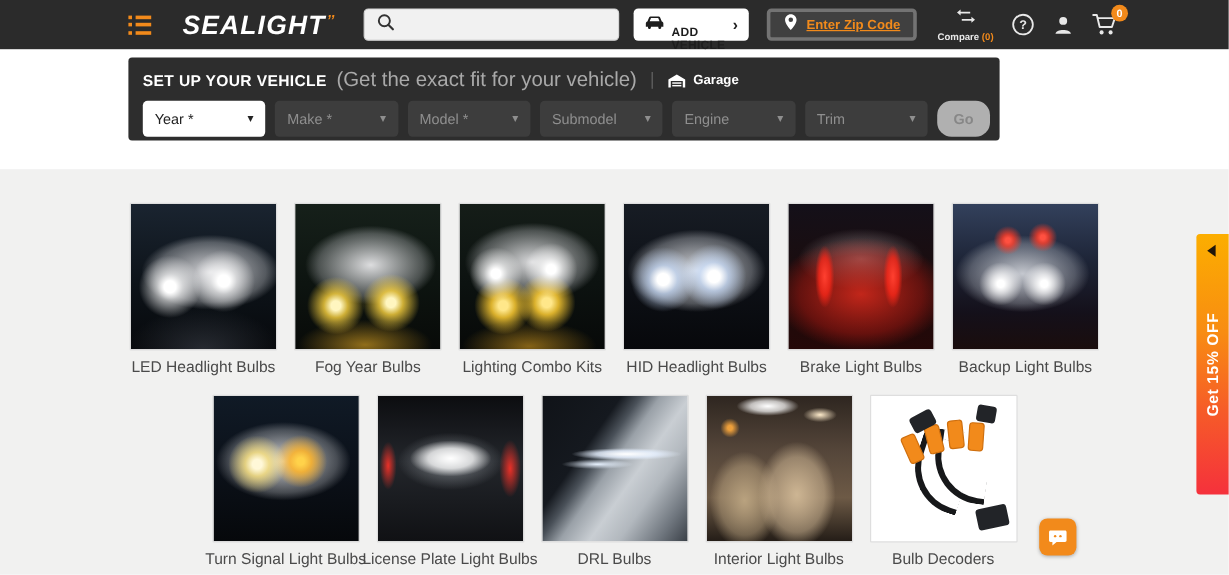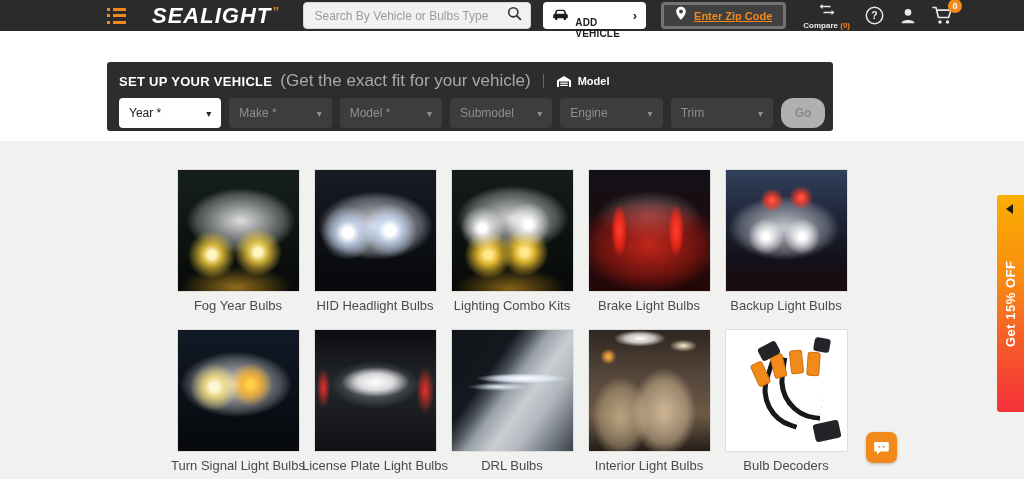--- a/index.html
+++ b/index.html
@@ -3,23 +3,23 @@
 <meta charset="utf-8">
 <style>
   * { box-sizing: border-box; margin: 0; padding: 0; }
   html,body { width:1024px; height:479px; }
   body {
     font-family: "Liberation Sans", sans-serif;
     background:#ffffff; position:relative; overflow:hidden;
   }
   
   .top-bar {
-    position:absolute; top:0; left:0; width:1024px; height:31px;
+    position:absolute; top:0; left:0; width:1024px; height:41px;
     background:#2b2b2b; display:flex; align-items:center;
-    padding:0 70px 0 107px;
+    padding:0 92px 0 107px;
     justify-content:flex-end;
   }
   .hamburger { width:20px; height:16px; display:flex; flex-direction:column; justify-content:space-between; cursor:pointer; }
   .hamburger .hrow { display:flex; align-items:center; gap:3px; }
   .hamburger .dot { width:3px; height:3px; background:#f28a1b; }
   .hamburger .bar { width:13px; height:3px; background:#f28a1b; }
   .logo {
     margin-left:26px; color:#fff; font-weight:bold; font-style:italic;
     font-size:22px; letter-spacing:1px; position:relative; white-space:nowrap;
   }
@@ -53,21 +53,21 @@
   .compare .cap .cnt { color:#f28a1b; }
   .icon-btn { margin-left:15px; cursor:pointer; display:flex; align-items:center; }
   .cart-wrap { position:relative; }
   .badge {
     position:absolute; top:-7px; right:-8px; min-width:14px; height:14px;
     background:#f28a1b; color:#fff; font-size:9px; font-weight:bold;
     border-radius:8px; display:flex; align-items:center; justify-content:center; padding:0 3px;
   }
   
   .setup-panel {
-    position:absolute; top:62px; left:107px; width:726px; height:69px;
+    position:absolute; top:48px; left:107px; width:726px; height:69px;
     background:#2d2d2d; border-radius:3px; padding:9px 8px 0 12px;
   }
   .setup-head { display:flex; align-items:center; height:20px; }
   .setup-title { color:#fff; font-size:13px; font-weight:bold; letter-spacing:.3px; }
   .setup-sub { color:#a9a9a9; font-size:17px; margin-left:8px; }
   .setup-divider { width:1px; height:14px; background:#666; margin:0 12px; }
   .garage-link { display:flex; align-items:center; cursor:pointer; }
   .garage-link .label { color:#fff; font-size:11px; font-weight:bold; margin-left:6px; }
   .selects-row { display:flex; gap:8px; margin-top:7px; padding-left:0; }
   .sel {
@@ -214,21 +214,20 @@
         <span class="dot"></span>
         <span class="bar"></span>
       </span>
     <span class="hrow">
         <span class="dot"></span>
         <span class="bar"></span>
       </span>
   </div>
   <div class="logo"><span>SEALIGHT</span><span class="tick">’’</span></div>
   <div class="search-wrap">
-    <input type="text" placeholder="Search By Vehicle or Bulbs Type" style="">
     <span>
       <svg width="15" height="15" viewBox="0 0 15 15">
           <circle cx="6.3" cy="6.3" r="4.6" fill="none" stroke="#333" stroke-width="1.6"></circle>
           <line x1="9.8" y1="9.8" x2="13.4" y2="13.4" stroke="#333" stroke-width="1.8" stroke-linecap="round"></line>
         </svg>
     </span>
   </div>
   <div class="btn-add-vehicle">
     <span>
       <svg width="17" height="13" viewBox="0 0 17 13">
@@ -281,21 +280,21 @@
   <div class="setup-head">
     <span class="setup-title">SET UP YOUR VEHICLE</span>
     <span class="setup-sub">(Get the exact fit for your vehicle)</span>
     <span class="setup-divider"></span>
     <span class="garage-link">
       <svg width="16" height="13" viewBox="0 0 16 13">
           <path d="M1 5.2 L8 1 L15 5.2 V12 H13 V6.5 H3 V12 H1 Z" fill="#fff"></path>
           <rect x="4.2" y="7.6" width="7.6" height="1.2" fill="#fff"></rect>
           <rect x="4.2" y="9.8" width="7.6" height="1.2" fill="#fff"></rect>
         </svg>
-      <span class="label">Model</span>
+      <span class="label">Garage</span>
     </span>
   </div>
   <div class="selects-row">
     <div class="sel sel-active">
         <span>Year *</span>
         <span class="caret">▾</span>
       </div>
     <div class="sel sel-disabled">
         <span>Make *</span>
         <span class="caret">▾</span>
@@ -316,30 +315,34 @@
         <span>Trim</span>
         <span class="caret">▾</span>
       </div>
     <div class="go-btn">Go</div>
   </div>
 </div>
 
 <div class="main-area">
   <div class="cat-row cat-row1">
     <div class="tile">
+      <div class="tile-img img-led"></div>
+      <div class="tile-label">LED Headlight Bulbs</div>
+    </div>
+    <div class="tile">
       <div class="tile-img img-fog"></div>
       <div class="tile-label">Fog Year Bulbs</div>
     </div>
     <div class="tile">
+      <div class="tile-img img-combo"></div>
+      <div class="tile-label">Lighting Combo Kits</div>
+    </div>
+    <div class="tile">
       <div class="tile-img img-hid"></div>
       <div class="tile-label">HID Headlight Bulbs</div>
-    </div>
-    <div class="tile">
-      <div class="tile-img img-combo"></div>
-      <div class="tile-label">Lighting Combo Kits</div>
     </div>
     <div class="tile">
       <div class="tile-img img-brake"></div>
       <div class="tile-label">Brake Light Bulbs</div>
     </div>
     <div class="tile">
       <div class="tile-img img-backup"></div>
       <div class="tile-label">Backup Light Bulbs</div>
     </div>
   </div>

